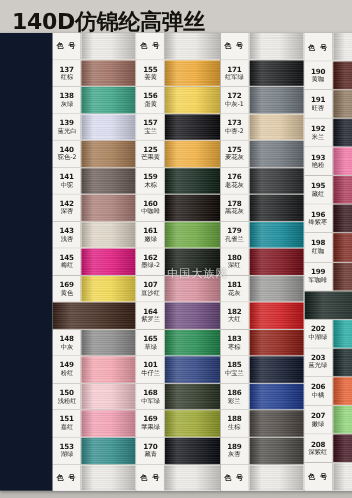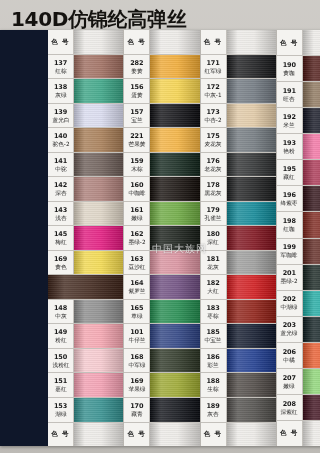--- a/index.html
+++ b/index.html
@@ -255,42 +255,42 @@
       <div class="col">
         <div class="row hdr">
           <div class="lbl">
             <div class="code">色  号</div>
             <div class="nm"></div>
           </div>
           <div class="sw" style="background: rgb(236, 234, 230);"></div>
         </div>
         <div class="row">
           <div class="lbl">
-            <div class="code">282</div>
+            <div class="code">155</div>
             <div class="nm">姜黄</div>
           </div>
           <div class="sw" style="background: rgb(240, 168, 48);"></div>
         </div>
         <div class="row">
           <div class="lbl">
             <div class="code">156</div>
             <div class="nm">蛋黄</div>
           </div>
           <div class="sw" style="background: rgb(245, 210, 74);"></div>
         </div>
         <div class="row">
           <div class="lbl">
             <div class="code">157</div>
             <div class="nm">宝兰</div>
           </div>
           <div class="sw" style="background: rgb(12, 12, 16);"></div>
         </div>
         <div class="row">
           <div class="lbl">
-            <div class="code">221</div>
+            <div class="code">125</div>
             <div class="nm">芒果黄</div>
           </div>
           <div class="sw" style="background: rgb(243, 176, 60);"></div>
         </div>
         <div class="row">
           <div class="lbl">
             <div class="code">159</div>
             <div class="nm">木棕</div>
           </div>
           <div class="sw" style="background: rgb(16, 36, 26);"></div>
@@ -311,21 +311,21 @@
         </div>
         <div class="row">
           <div class="lbl">
             <div class="code">162</div>
             <div class="nm">墨绿-2</div>
           </div>
           <div class="sw" style="background: rgb(20, 26, 20);"></div>
         </div>
         <div class="row">
           <div class="lbl">
-            <div class="code">163</div>
+            <div class="code">107</div>
             <div class="nm">豆沙红</div>
           </div>
           <div class="sw" style="background: rgb(217, 144, 157);"></div>
         </div>
         <div class="row">
           <div class="lbl">
             <div class="code">164</div>
             <div class="nm">紫罗兰</div>
           </div>
           <div class="sw" style="background: rgb(107, 74, 125);"></div>
@@ -552,24 +552,20 @@
           <div class="sw" style="background: rgb(122, 33, 24);"></div>
         </div>
         <div class="row">
           <div class="lbl">
             <div class="code">199</div>
             <div class="nm">军咖啡</div>
           </div>
           <div class="sw" style="background: rgb(92, 35, 28);"></div>
         </div>
         <div class="row">
-          <div class="lbl">
-            <div class="code">201</div>
-            <div class="nm">墨绿-2</div>
-          </div>
           <div class="sw" style="background: rgb(18, 32, 28);"></div>
         </div>
         <div class="row">
           <div class="lbl">
             <div class="code">202</div>
             <div class="nm">中湖绿</div>
           </div>
           <div class="sw" style="background: rgb(26, 168, 160);"></div>
         </div>
         <div class="row">

